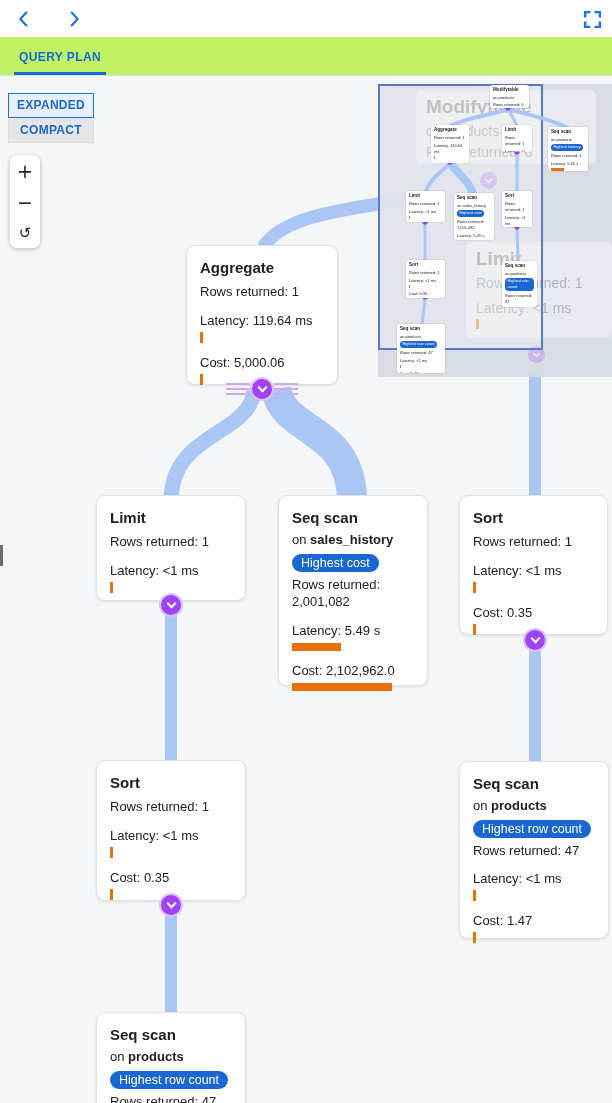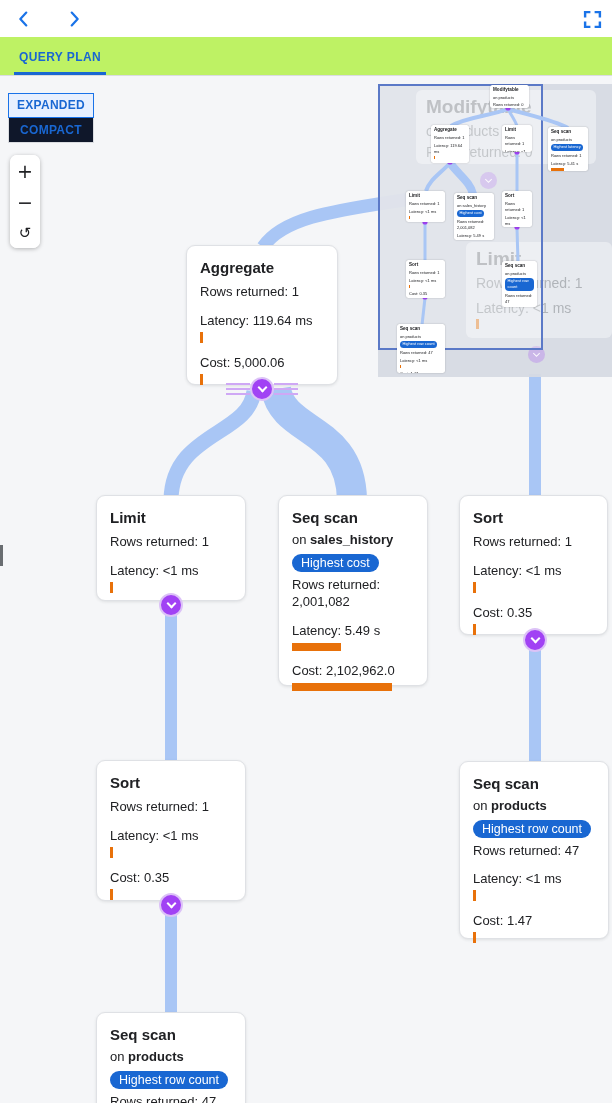--- a/index.html
+++ b/index.html
@@ -18,21 +18,21 @@
   .tab1 { left:14px; } .tab2 { left:146px; }
 
   
   .canvas { position:absolute; top:76px; left:0; width:612px; height:1027px; background:#f5f6f8; overflow:hidden; }
   .edges { position:absolute; left:0; top:0; z-index:1; }
 
   
   .view-toggle { position:absolute; left:8px; top:17px; width:86px; z-index:10; }
   .vt-btn { display:block; width:86px; height:25px; font-size:12px; font-weight:bold; letter-spacing:.3px; color:#1967d2; text-align:center; line-height:23px; cursor:pointer; font-family:"Liberation Sans",sans-serif; }
   .vt-btn.sel { background:#e8f0fe; border:1px solid #1a73e8; }
-  .vt-btn.unsel { background:#0f172a; border:1px solid #dadce0; border-top:0; }
+  .vt-btn.unsel { background:#e5e5e5; border:1px solid #dadce0; border-top:0; }
 
   
   .zoomer { position:absolute; left:10px; top:79px; width:30px; background:#fff; border-radius:7px; box-shadow:0 1px 4px rgba(0,0,0,.28); z-index:10; overflow:hidden; }
   .z-btn { display:flex; width:30px; height:31px; align-items:center; justify-content:center; font-size:19px; color:#202124; cursor:pointer; background:#fff; border:none; font-family:"DejaVu Sans",sans-serif; }
   .z-btn.reset { font-size:15px; }
 
   
   .scroll-mark { position:absolute; left:0; top:469px; width:3px; height:21px; background:#696d71; z-index:11; }
 
   

